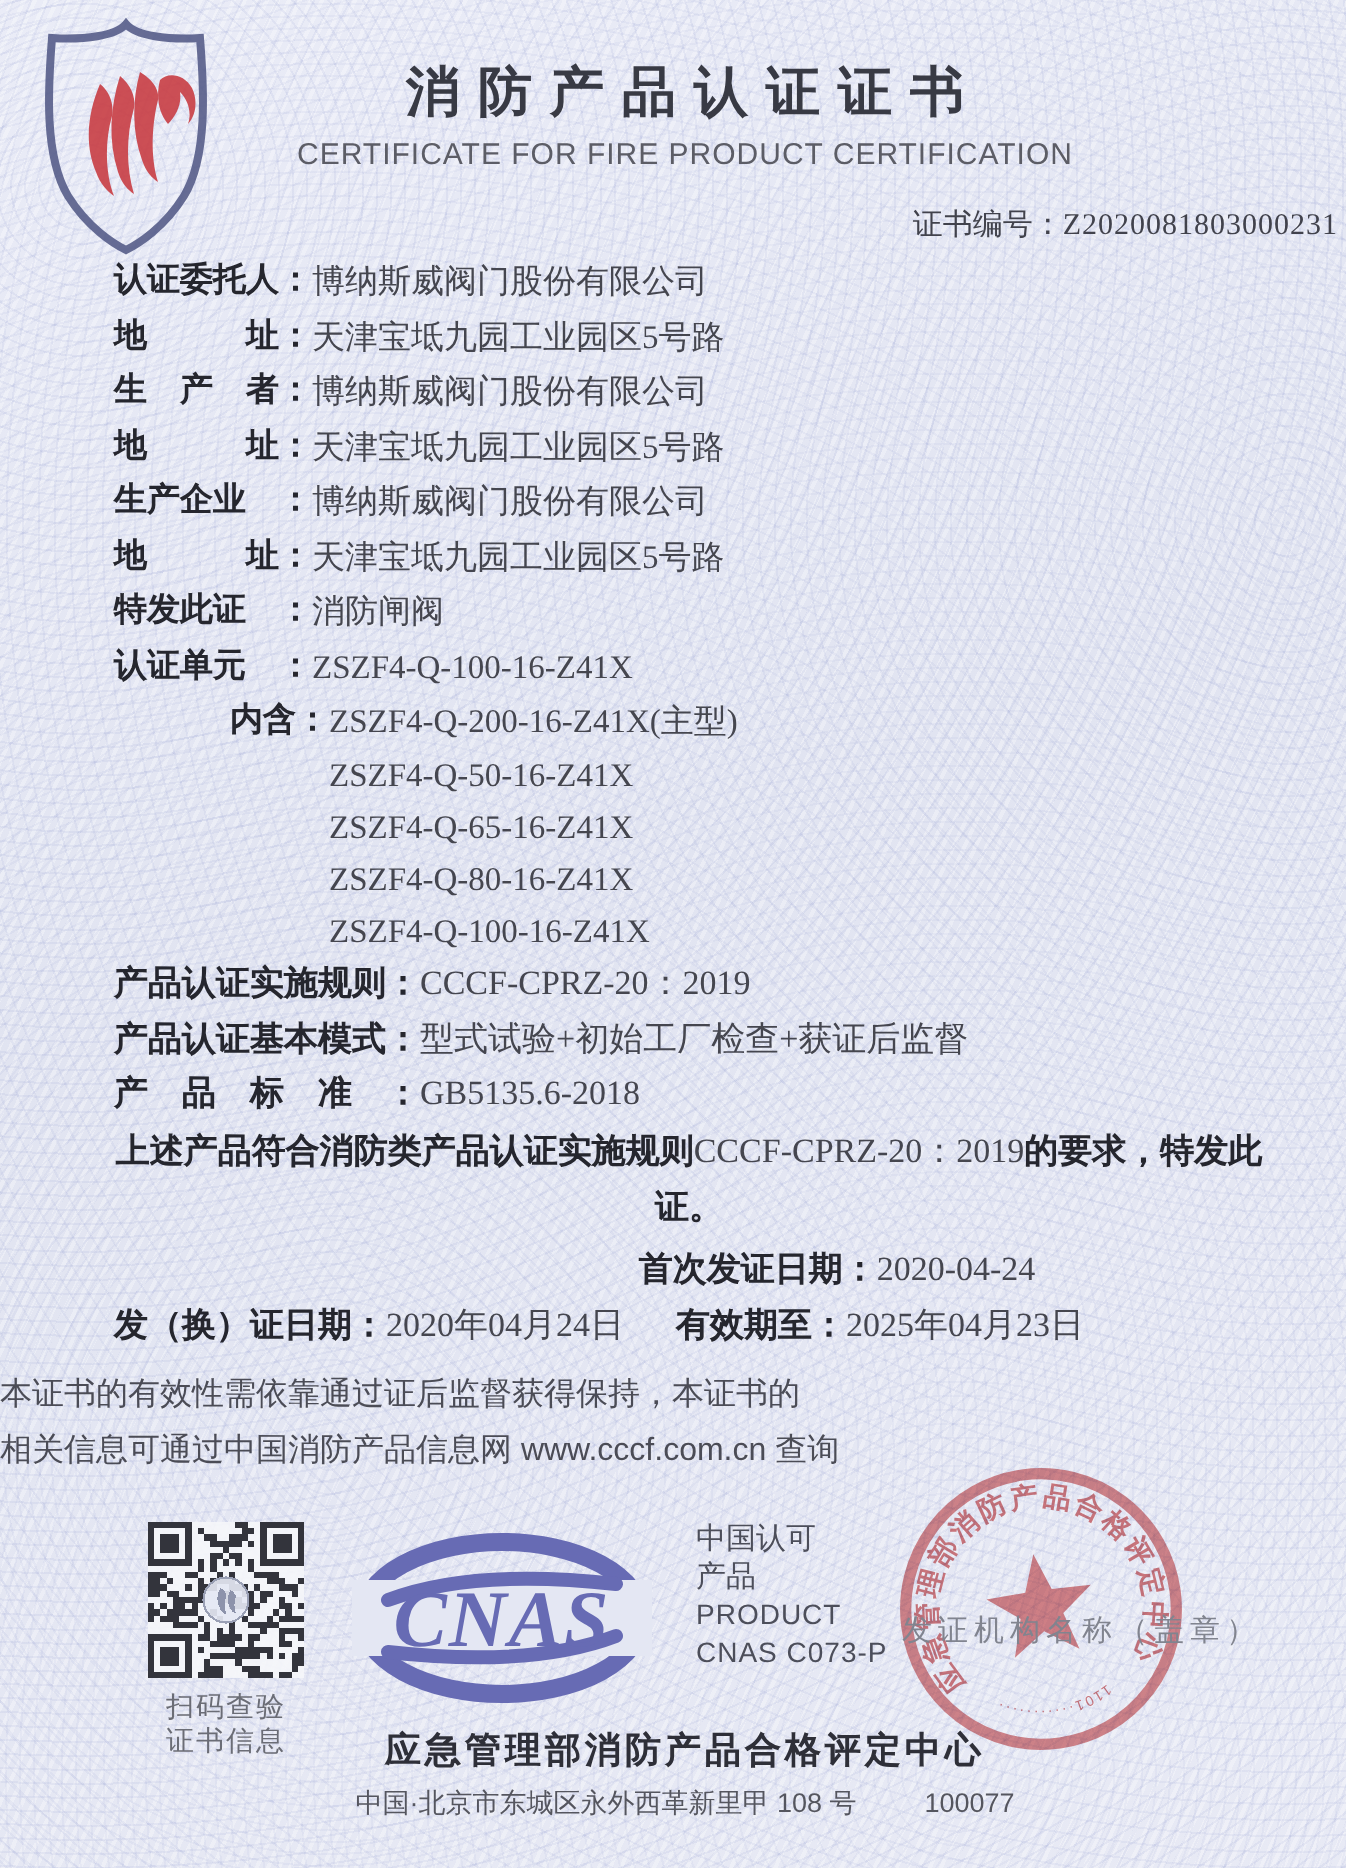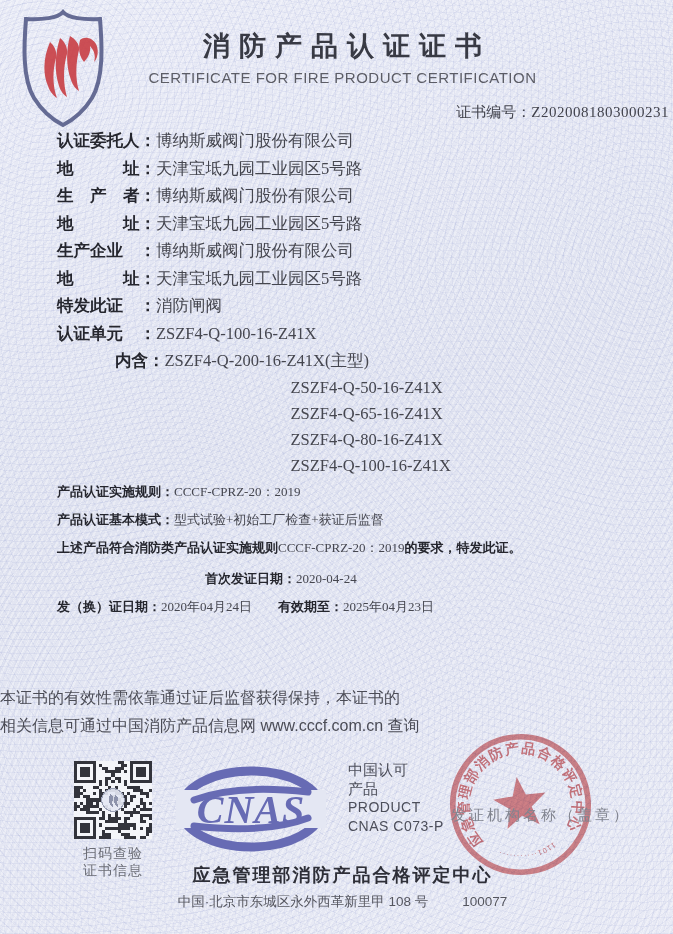--- a/index.html
+++ b/index.html
@@ -22,24 +22,24 @@
   .certno{position:absolute;top:103px;right:16px;font-size:15px;color:#41424c;}
   .certno .num{font-family:"Liberation Serif","DejaVu Serif",serif;letter-spacing:.5px;}
   .logo{position:absolute;left:12px;top:6px;}
 
   .main{position:absolute;left:57px;top:127px;width:575px;font-size:16.5px;}
   .row{display:flex;line-height:27.5px;}
   .lab{font-weight:bold;color:#25262e;white-space:pre;flex:0 0 auto;}
   .val{color:#45464f;font-family:"Liberation Serif","DejaVu Serif",serif;white-space:pre;}
   .contain-row{display:flex;line-height:27.5px;}
   .contain-row .lab{margin-left:58px;}
-  .contain-items .val{display:block;line-height:26px;margin-left:126px;}
+  .contain-items .val{display:block;line-height:26px;}
   .contain-items .val:first-child{margin-left:0;line-height:27.5px;}
 
-  .rules{position:absolute;left:57px;top:478px;width:575px;font-size:13px;}
+  .rules{position:absolute;left:57px;top:478px;width:575px;font-size:17px;text-align:center;}
   .statement{line-height:28px;color:#25262e;font-weight:bold;margin-top:1px;}
   .statement .code{font-weight:normal;font-family:"Liberation Serif","DejaVu Serif",serif;color:#45464f;}
   .first-issue{margin-top:3px;line-height:28px;margin-left:148px;}
   .issue-row{display:flex;line-height:28px;}
   .gap{width:26px;}
 
   .notice{position:absolute;top:684px;left:0;width:100%;text-align:left;
     font-size:16px;color:#4b4c56;line-height:28px;}
 
   .qr-wrap{position:absolute;left:74px;top:761px;width:78px;}
@@ -132,20 +132,24 @@
   </div>
 
   <div class="rules">
     <div class="row">
         <span class="lab">产品认证实施规则：</span>
         <span class="val">CCCF-CPRZ-20：2019</span>
       </div>
     <div class="row">
         <span class="lab">产品认证基本模式：</span>
         <span class="val">型式试验+初始工厂检查+获证后监督</span>
+      </div>
+    <div class="row">
+        <span class="lab">产　品　标　准　：</span>
+        <span class="val">GB5135.6-2018</span>
       </div>
 
     <div class="statement"><span>上述产品符合消防类产品认证实施规则</span><span class="code">CCCF-CPRZ-20：2019</span><span>的要求，特发此证。</span></div>
 
     <div class="first-issue"><span class="lab">首次发证日期：</span><span class="val">2020-04-24</span></div>
     <div class="issue-row">
       <span class="lab">发（换）证日期：</span>
         <span class="val">2020年04月24日</span>
       <span class="gap"></span>
       <span class="lab">有效期至：</span>

